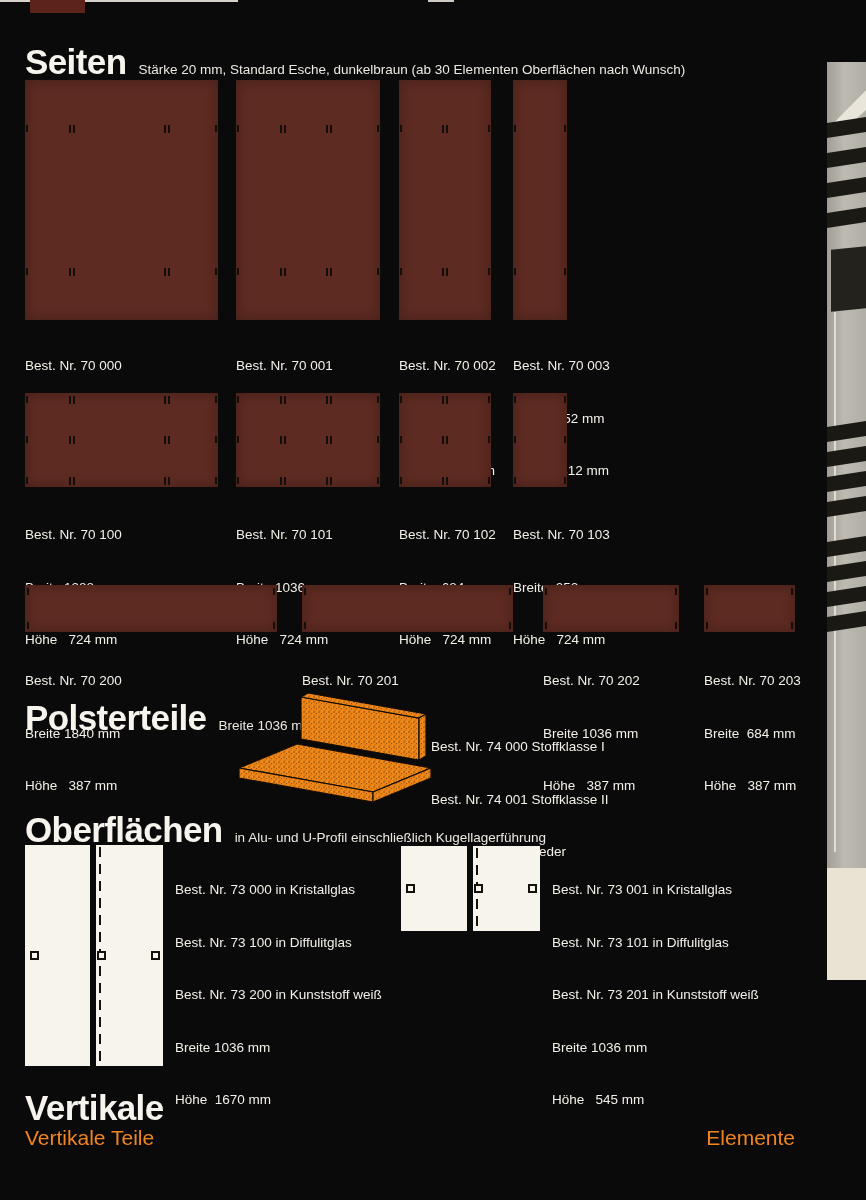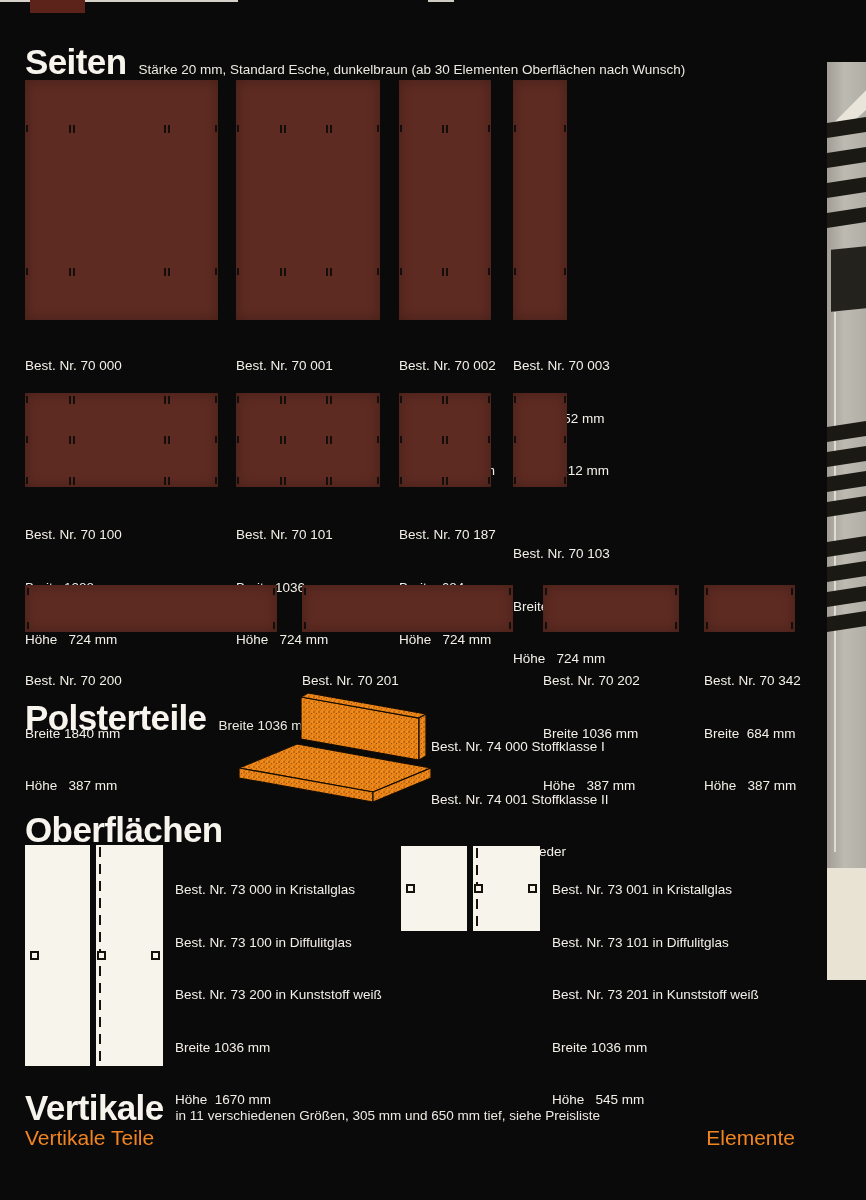--- a/index.html
+++ b/index.html
@@ -158,25 +158,25 @@
     <div>Best. Nr. 70 100</div>
     <div>Breite 1388 mm</div>
     <div>Höhe   724 mm</div>
   </div>
   <div class="label" style="left:236px;top:491px">
     <div>Best. Nr. 70 101</div>
     <div>Breite 1036 mm</div>
     <div>Höhe   724 mm</div>
   </div>
   <div class="label" style="left:399px;top:491px">
-    <div>Best. Nr. 70 187</div>
+    <div>Best. Nr. 70 102</div>
     <div>Breite  684 mm</div>
     <div>Höhe   724 mm</div>
   </div>
-  <div class="label" style="left:513px;top:510px">
+  <div class="label" style="left:513px;top:491px">
     <div>Best. Nr. 70 103</div>
     <div>Breite  352 mm</div>
     <div>Höhe   724 mm</div>
   </div>
 
 
   <div class="panel" style="left:25px;top:585px;width:252px;height:47px">
     <span class="tick" style="left:2px;top:3px"></span>
     <span class="tick" style="left:248px;top:3px"></span>
     <span class="tick" style="left:2px;top:37px"></span>
@@ -210,21 +210,21 @@
     <div>Best. Nr. 70 201</div>
     <div>Breite 1522 mm</div>
     <div>Höhe   387 mm</div>
   </div>
   <div class="label" style="left:543px;top:637px">
     <div>Best. Nr. 70 202</div>
     <div>Breite 1036 mm</div>
     <div>Höhe   387 mm</div>
   </div>
   <div class="label" style="left:704px;top:637px">
-    <div>Best. Nr. 70 342</div>
+    <div>Best. Nr. 70 203</div>
     <div>Breite  684 mm</div>
     <div>Höhe   387 mm</div>
   </div>
 
   <div class="heading" style="left:25px;top:698px">
     <span class="h1">Polsterteile</span>
     <span class="hsub">Breite 1036 mm</span>
   </div>
 
   <svg style="position:absolute;left:233px;top:691px" width="205" height="112" viewBox="0 0 205 112">
@@ -246,20 +246,21 @@
   </svg>
 
   <div class="label" style="left:431px;top:703px">
     <div>Best. Nr. 74 000 Stoffklasse I</div>
     <div>Best. Nr. 74 001 Stoffklasse II</div>
     <div>Best. Nr. 74 002 Leder</div>
   </div>
 
   <div class="heading" style="left:25px;top:810px">
     <span class="h1">Oberflächen</span>
+    <span class="hsub">in Alu- und U-Profil einschließlich Kugellagerführung</span>
   </div>
 
   <div class="door" style="left:25px;top:845px;width:138px;height:221px">
     <div class="door-panel" style="left:0;width:65px"></div>
     <div class="door-panel" style="left:71px;width:67px"></div>
     <span class="dash" style="left:74px"></span>
     <span class="handle" style="left:5px;top:106px"></span>
     <span class="handle" style="left:72px;top:106px"></span>
     <span class="handle" style="left:126px;top:106px"></span>
   </div>
@@ -284,21 +285,20 @@
   <div class="label" style="left:552px;top:846px">
     <div>Best. Nr. 73 001 in Kristallglas</div>
     <div>Best. Nr. 73 101 in Diffulitglas</div>
     <div>Best. Nr. 73 201 in Kunststoff weiß</div>
     <div>Breite 1036 mm</div>
     <div>Höhe   545 mm</div>
   </div>
 
   <div class="heading" style="left:25px;top:1088px">
     <span class="h1">Vertikale</span>
-    <span class="hsub">in 11 verschiedenen Größen, 305 mm und 650 mm tief, siehe Preisliste</span>
   </div>
 
   <div class="footer-text" style="left:25px;top:1126px">Vertikale Teile</div>
   <div class="footer-text" style="right:71px;top:1126px">Elemente</div>
 
   <div class="strip">
     <div class="swedge"></div>
     <div class="sbar" style="top:58px"></div>
     <div class="sbar" style="top:88px"></div>
     <div class="sbar" style="top:118px"></div>

